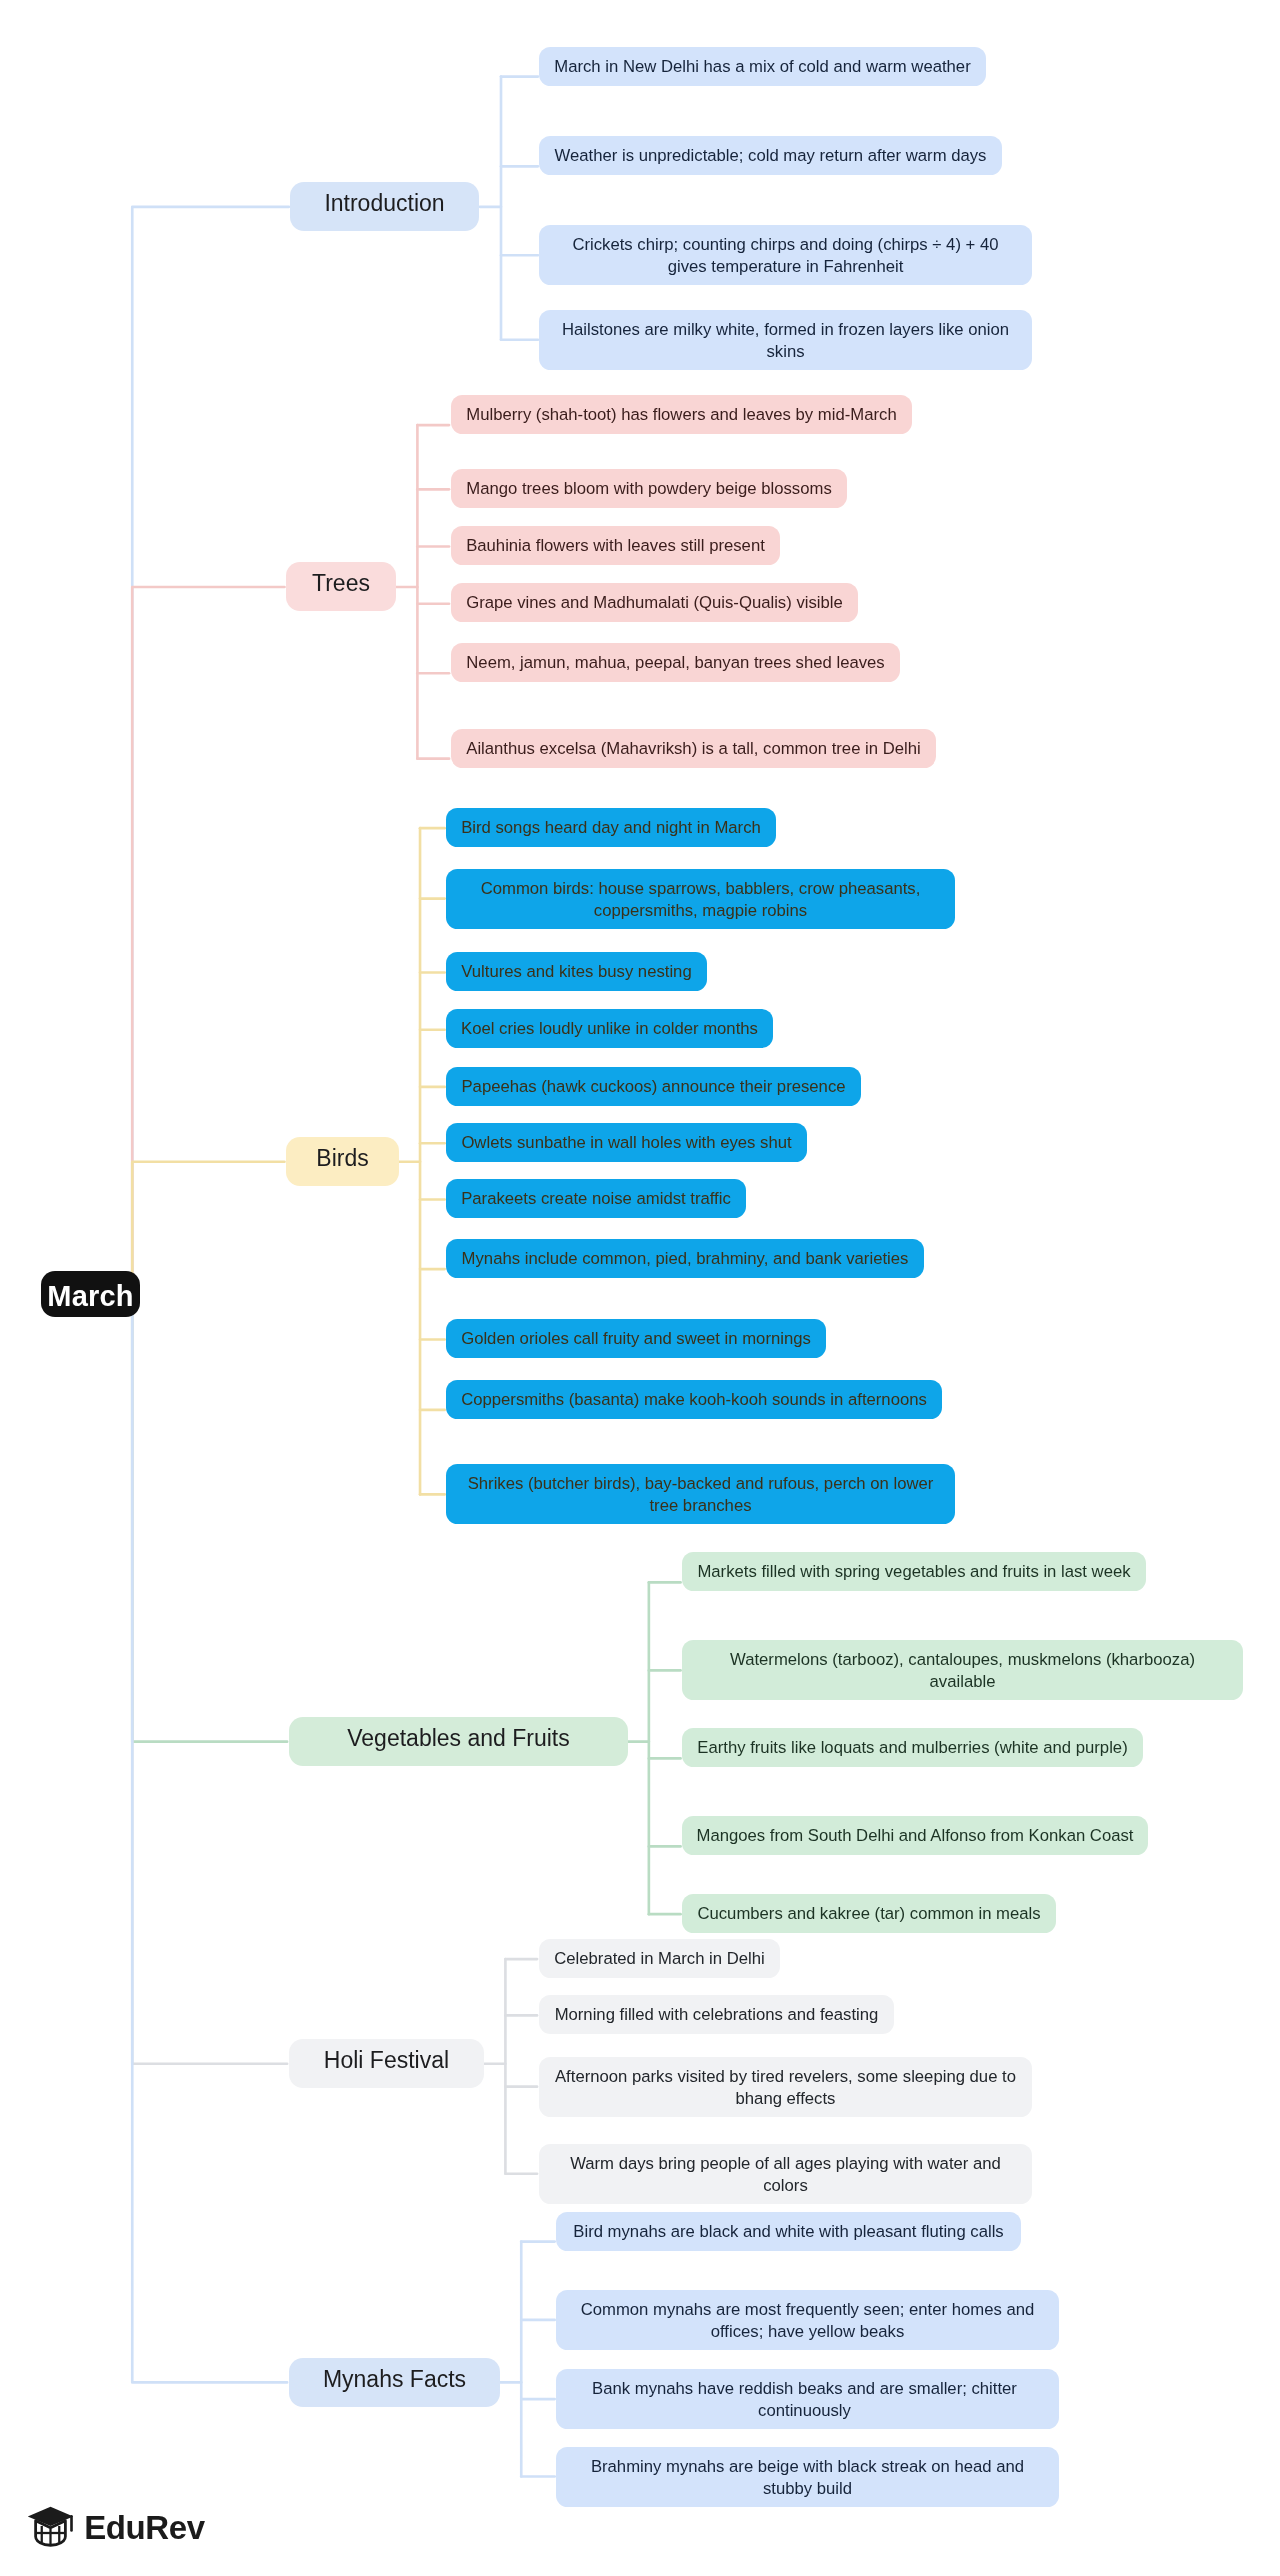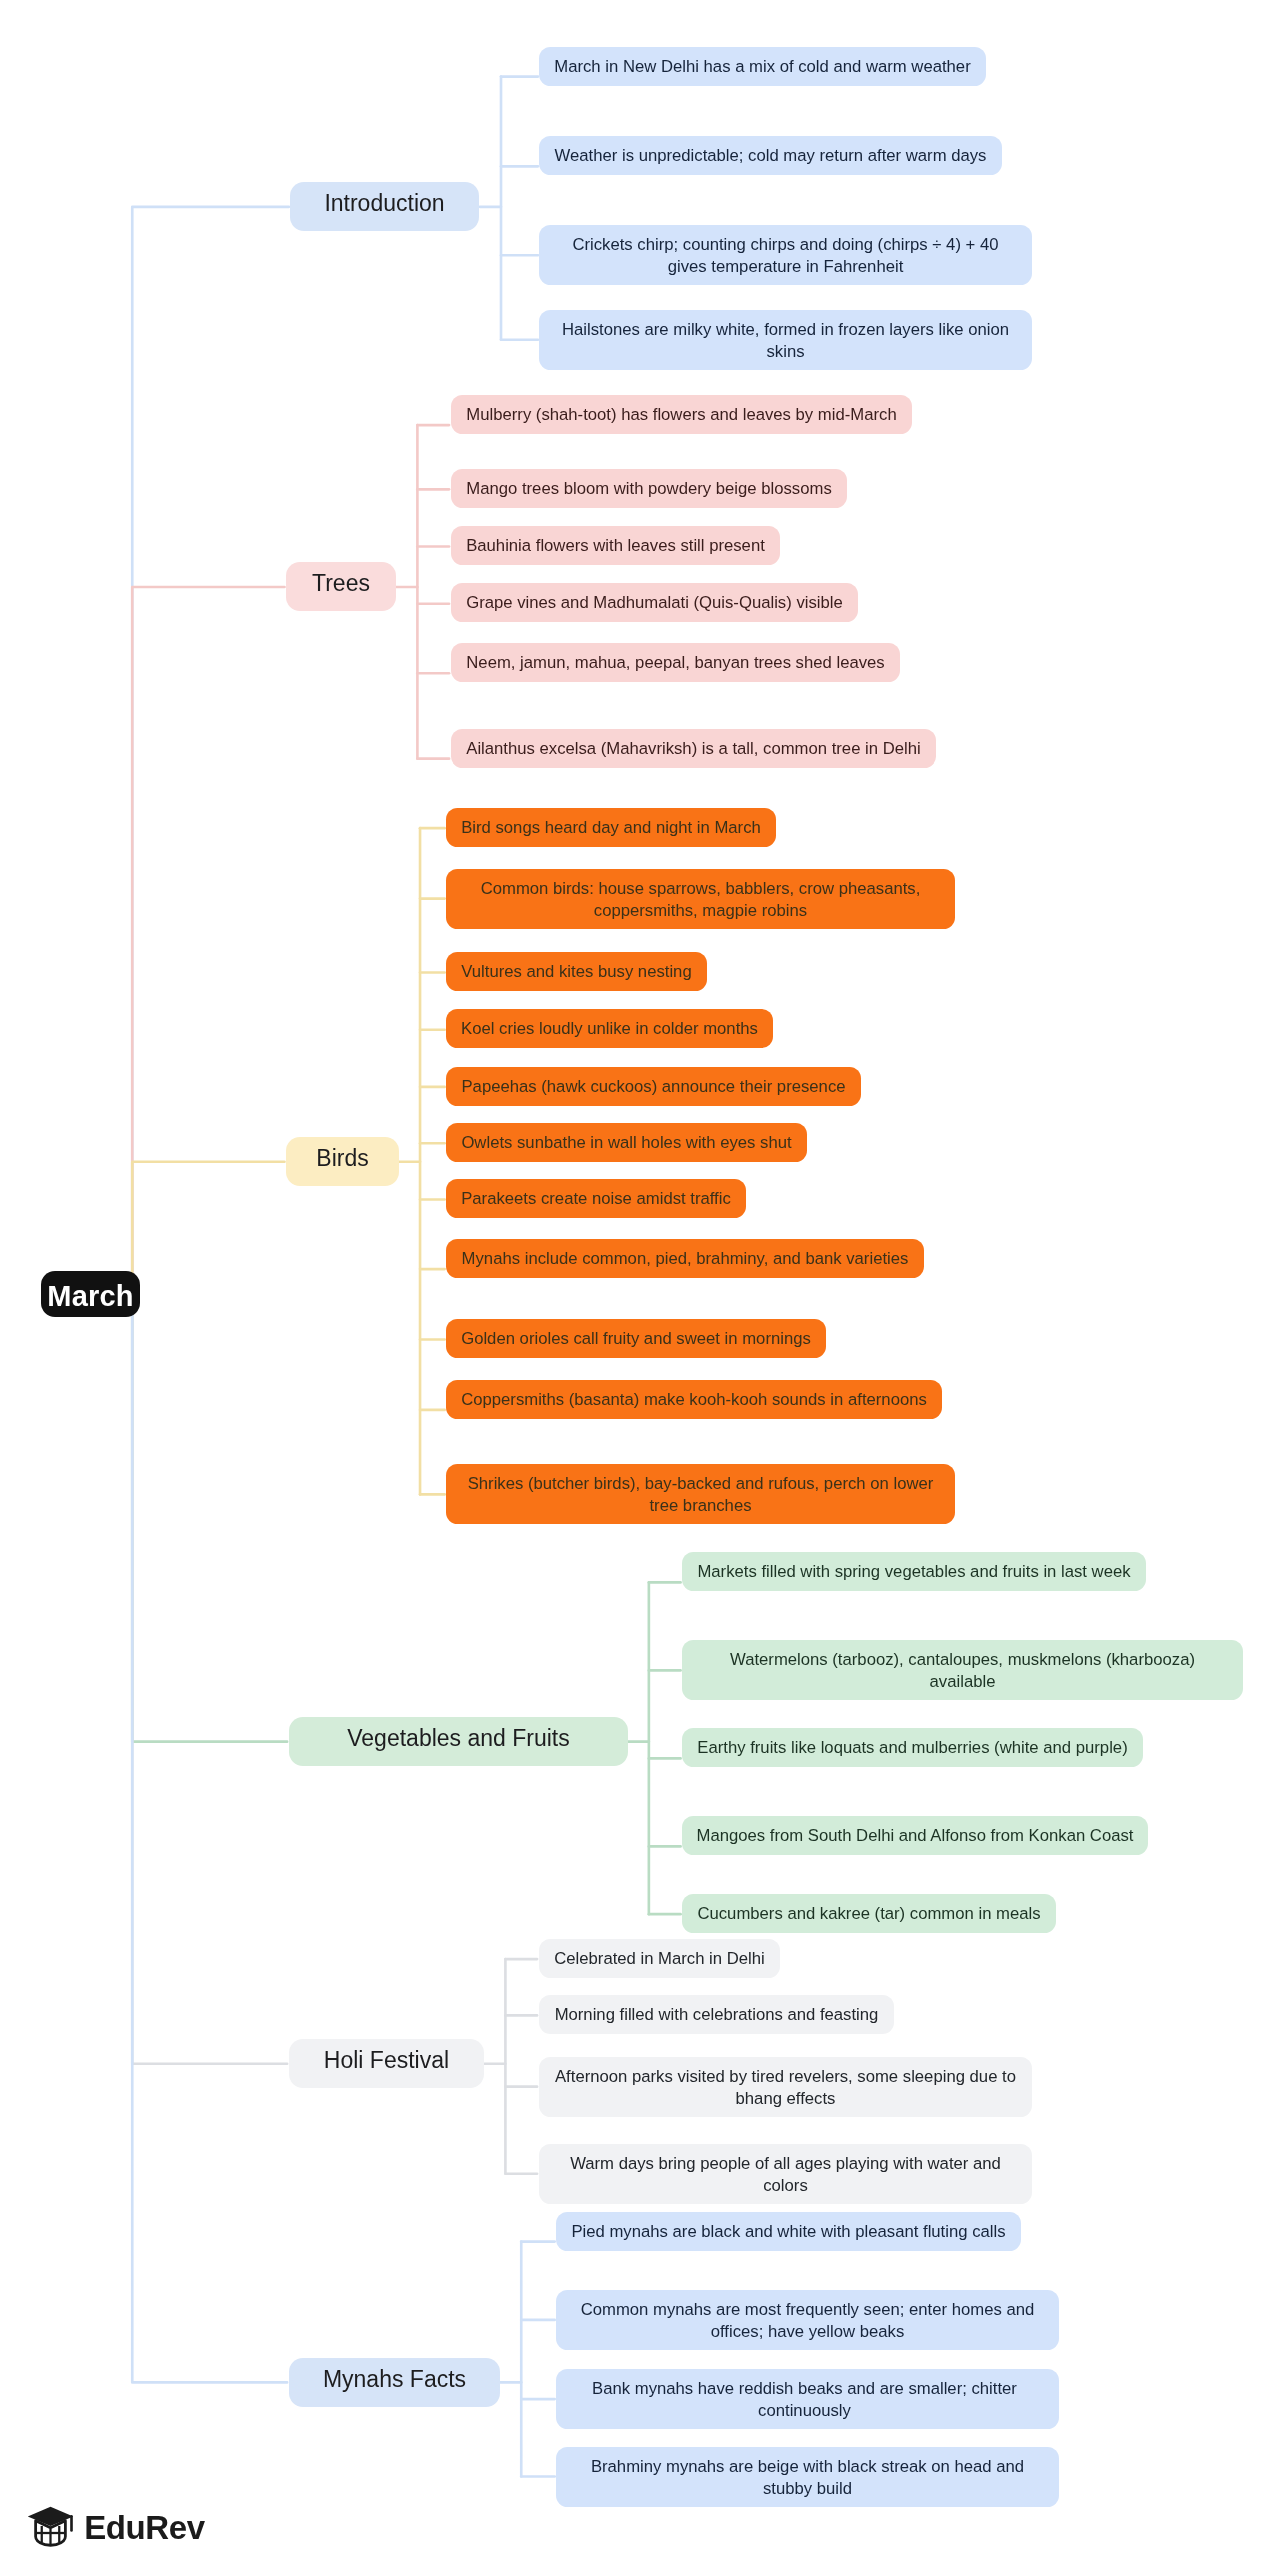--- a/index.html
+++ b/index.html
@@ -59,21 +59,21 @@
   .branch.c-gray   { background: #f1f2f4; }
 
   
   .leaf {
     font-size: 16.7px;
     border-radius: 11.4px;
     padding: 8.8px 14px;
   }
   .leaf.c-blue   { background: #d3e3fb; color: #16243b; }
   .leaf.c-red    { background: #f9d5d4; color: #3a1d1c; }
-  .leaf.c-yellow { background: #f97316; color: #3a3119; }
+  .leaf.c-yellow { background: #0ea5e9; color: #3a3119; }
   .leaf.c-green  { background: #d2ecd9; color: #1c3324; }
   .leaf.c-gray   { background: #f1f2f4; color: #22262b; }
 
   
   #logo {
     position: absolute;
     left: 26.4px;
     bottom: 25px;
     display: flex;
     align-items: center;
@@ -255,21 +255,21 @@
       <div class="node leaf c-gray" style="left: 539px; top: 2057px; width: 493px; height: 60px;">
         <span>Afternoon parks visited by tired revelers, some sleeping due to bhang effects</span>
       </div>
       <div class="node leaf c-gray" style="left: 539px; top: 2144px; width: 493px; height: 60px;">
         <span>Warm days bring people of all ages playing with water and colors</span>
       </div>
       <div class="node branch c-blue" style="left: 289px; top: 2358px; min-width: 211px; height: 49px; width: 178px;">
         <span>Mynahs Facts</span>
       </div>
       <div class="node leaf c-blue" style="left: 556px; top: 2212px; width: 465px; height: 39px;">
-        <span>Pied mynahs are black and white with pleasant fluting calls</span>
+        <span>Bird mynahs are black and white with pleasant fluting calls</span>
       </div>
       <div class="node leaf c-blue" style="left: 556px; top: 2290px; width: 503px; height: 60px;">
         <span>Common mynahs are most frequently seen; enter homes and offices; have yellow beaks</span>
       </div>
       <div class="node leaf c-blue" style="left: 556px; top: 2369px; width: 503px; height: 60px; padding-left: 8px;">
         <span>Bank mynahs have reddish beaks and are smaller; chitter continuously</span>
       </div>
       <div class="node leaf c-blue" style="left: 556px; top: 2447px; width: 503px; height: 60px;">
         <span>Brahminy mynahs are beige with black streak on head and stubby build</span>
       </div>

